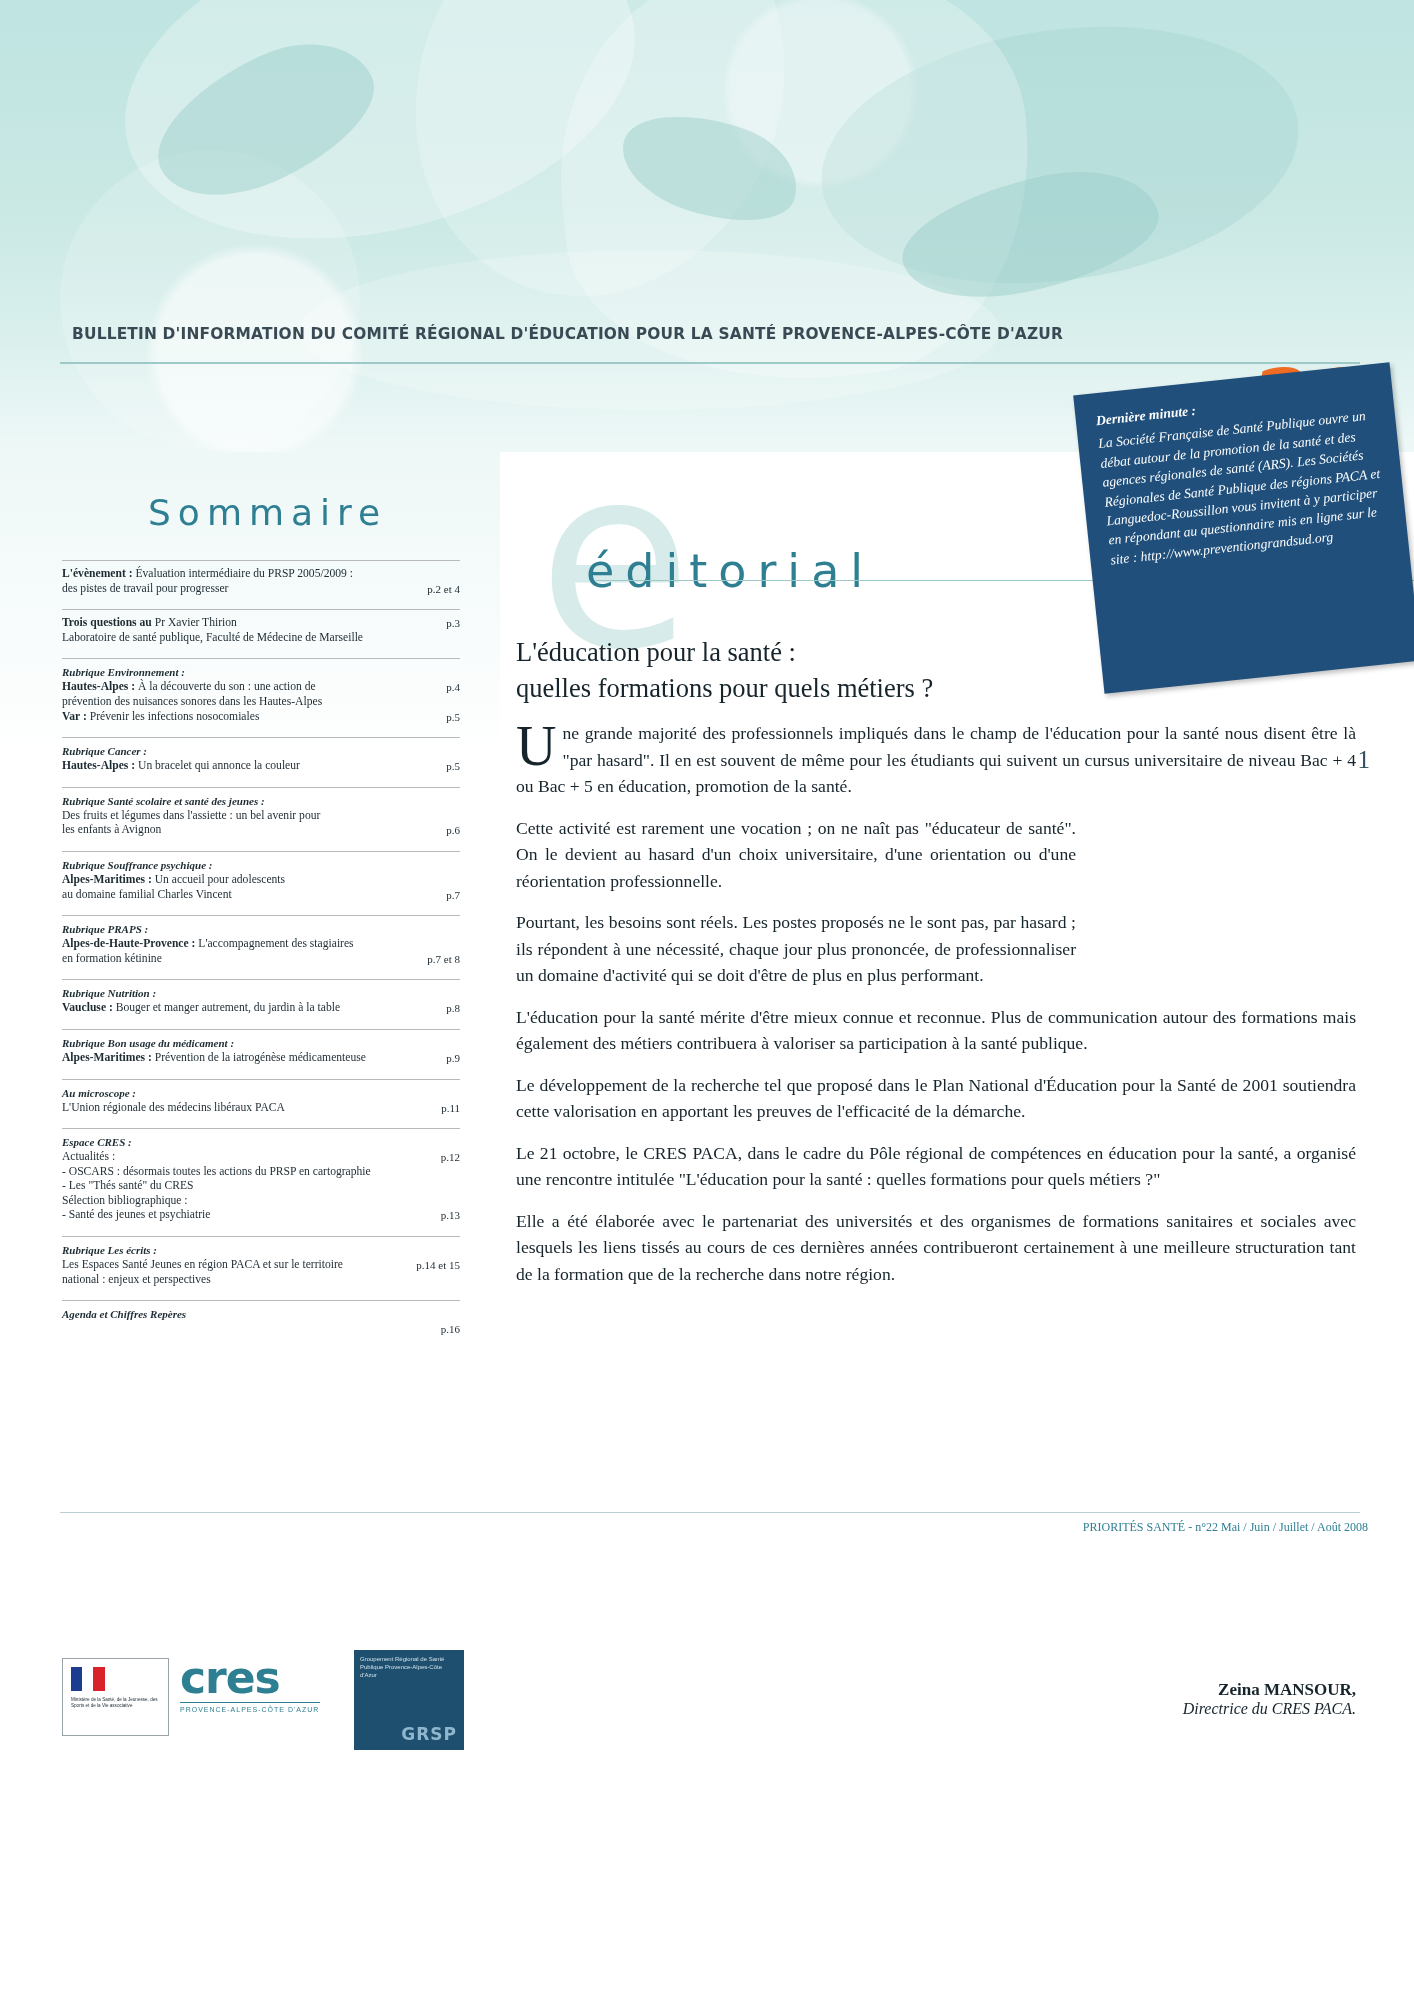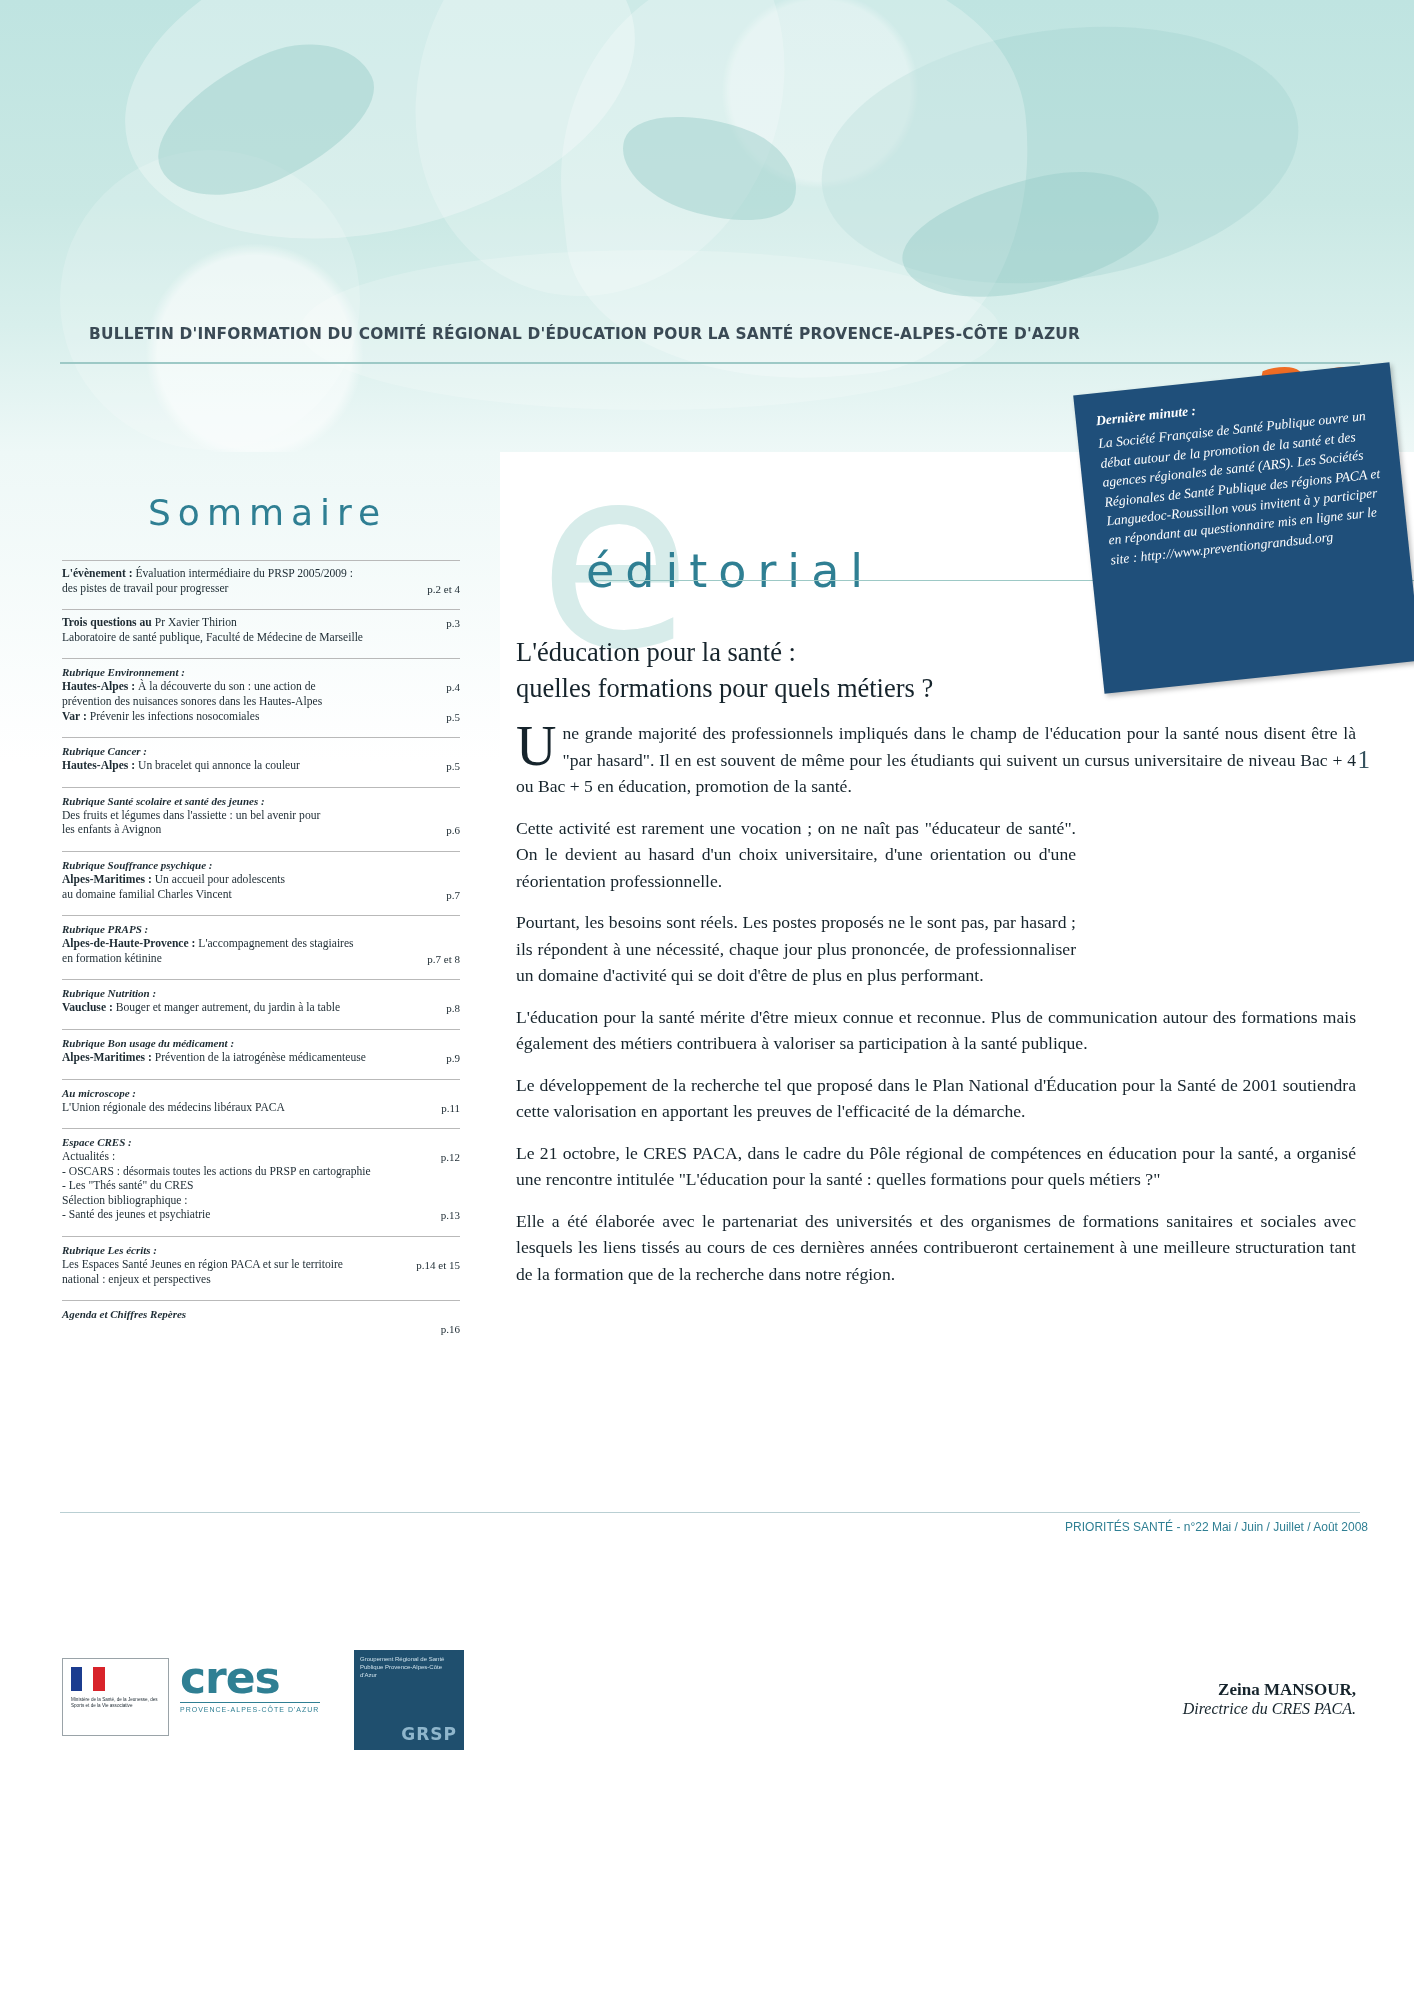--- a/index.html
+++ b/index.html
@@ -43,21 +43,21 @@
     font-family:"DejaVu Sans", sans-serif;
     font-weight:bold;
     font-size:124px;
     letter-spacing:-2px;
     color:#ef6c24;
     line-height:1;
     white-space:nowrap;
     font-style:italic;
   }
   .mast-sub{
-    position:absolute;left:89px;top:325px;
+    position:absolute;left:72px;top:325px;
     font-family:"DejaVu Sans", sans-serif;
     font-weight:bold;
     font-size:15.4px;
     letter-spacing:.2px;
     color:#3a4a55;
     white-space:nowrap;
   }
   .mast-rule{
     position:absolute;left:60px;top:362px;width:1300px;height:2px;background:#9dc9c6;
   }
@@ -200,21 +200,21 @@
     font-family:"Liberation Serif",serif;color:#16242c;
   }
   .sign .n{font-weight:bold;font-size:17px;}
   .sign .r{font-style:italic;font-size:16px;}
 
   .footer-rule{
     position:absolute;left:60px;top:1512px;width:1300px;height:1px;background:#b9cfd3;
   }
   .footer-txt{
     position:absolute;right:46px;top:1520px;
-    font-family:Liberation Sans, sans-serif;font-size:12px;color:#2f7f93;white-space:nowrap;text-align:right;
+    font-family:Liberation Serif, serif;font-size:12px;color:#2f7f93;white-space:nowrap;text-align:right;
   }
 </style>
 </head>
 <body>
 
 <div class="masthead">
   <div class="blob b1"></div>
   <div class="blob b2"></div>
   <div class="blob b3"></div>
   <div class="blob b4"></div>

